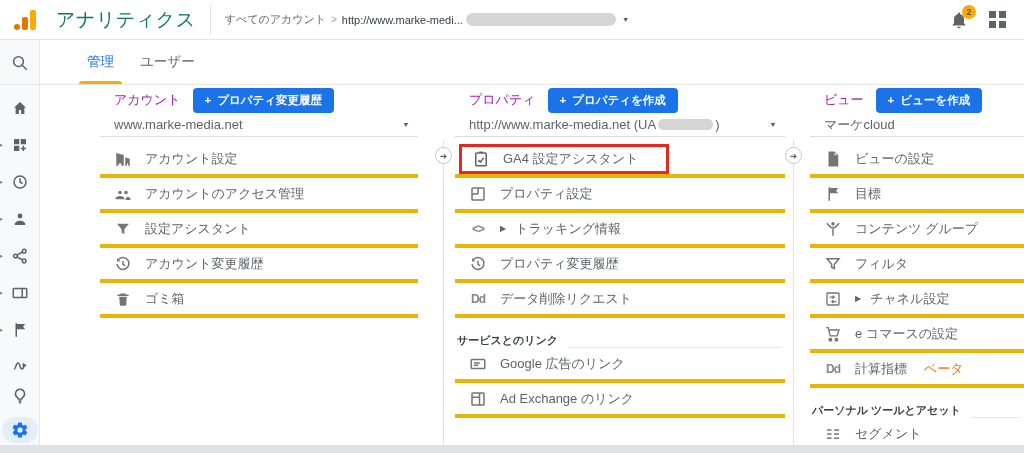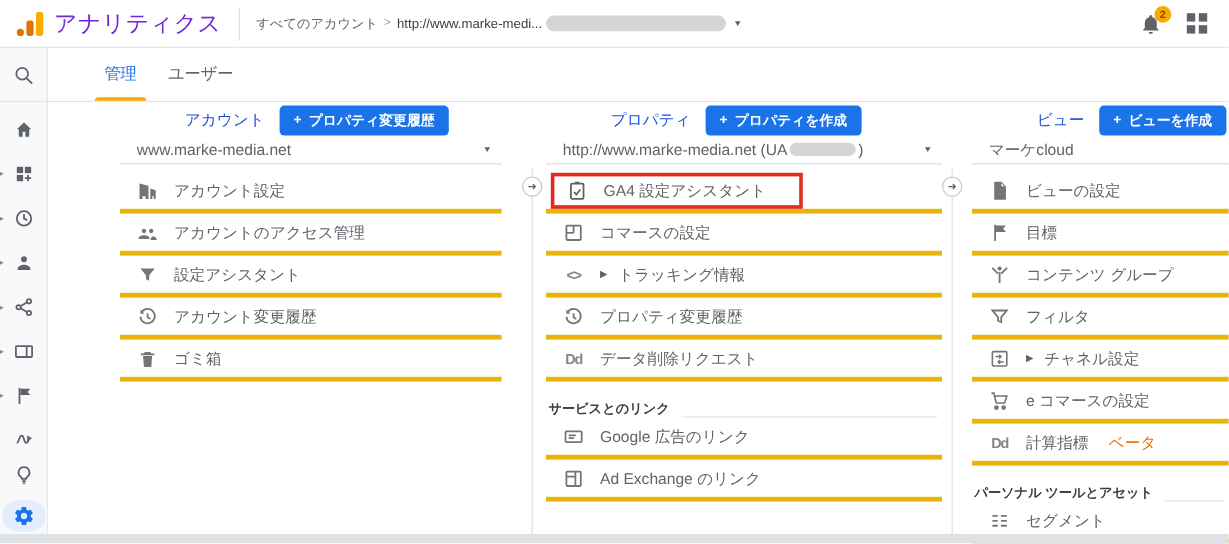--- a/index.html
+++ b/index.html
@@ -7,21 +7,21 @@
     font-family:"Liberation Sans","DejaVu Sans",sans-serif; background:#fff; }
   .stage { position:relative; width:1024px; height:453px; background:#fff; }
 
   
   .header { position:absolute; top:0; left:0; right:0; height:40px; background:#fff;
     border-bottom:1px solid #e6e6e6; display:flex; align-items:center; z-index:5; }
   .logo { display:flex; align-items:flex-end; gap:2px; margin-left:14px; height:20px; }
   .logo .dot { width:6px; height:6px; background:#e37400; border-radius:50%; }
   .logo .bar-m { width:6px; height:13px; background:#e37400; border-radius:2px; }
   .logo .bar-t { width:6px; height:20px; background:#f9ab00; border-radius:2px; }
-  .app-title { font-size:19px; color:#6d28d9; margin-left:9px; letter-spacing:.5px; }
+  .app-title { font-size:19px; color:#0f766e; margin-left:20px; letter-spacing:.5px; }
   .hdr-sep { width:1px; height:28px; background:#e0e0e0; margin:0 14px; }
   .crumbs { display:flex; flex-direction:row; justify-content:center; gap:3px; }
   .crumb-line1 { display:flex; align-items:center; gap:5px; font-size:11px; }
   .crumb-root { color:#5f6368; }
   .crumb-sep { color:#9aa0a6; font-size:10px; }
   .crumb-path { color:#3c4043; }
   .crumb-line2 { display:flex; align-items:center; gap:6px; }
   .redact { background:#d5d5d5; border-radius:7px; }
   .redact.acct { width:150px; height:13px; }
   .caret { font-size:8px; color:#5f6368; transform:scaleY(.85); }
@@ -58,21 +58,21 @@
 
   
   .content { position:absolute; top:85px; left:40px; right:0; bottom:8px; background:#fff; }
   .footer-strip { position:absolute; left:0; right:0; bottom:0; height:8px; background:#dfe1e5; }
 
   .col { position:absolute; top:2px; }
   #col-account { left:60px; width:318px; }
   #col-property { left:415px; width:330px; }
   #col-view { left:770px; right:0; }
   .col-head { display:flex; align-items:center; gap:12px; height:26px; padding-left:14px; }
-  .col-title { font-size:13px; color:#1d4ed8;margin-left:40px; }
+  .col-title { font-size:13px; color:#a21caf; }
   .create-btn { display:flex; align-items:center; gap:6px; background:#1a73e8; color:#fff;
     border:none; border-radius:4px; font-size:11.5px; font-weight:bold; padding:5px 12px;
     cursor:pointer; font-family:inherit; }
   .col-selector { display:flex; align-items:center; height:24px; border-bottom:1px solid #dadce0;
     padding-left:14px; font-size:13px; color:#5f6368; cursor:pointer; }
   .col-selector .caret { margin-left:auto; margin-right:8px; }
   .redact.ua { width:55px; height:11px; margin:0 2px; border-radius:6px; }
   .col-items { margin-top:6px; }
   .row { display:flex; align-items:center; gap:13px; height:35px; border-bottom:4px solid #eab308;
     padding-left:14px; font-size:13px; color:#5f6368; cursor:pointer; }
@@ -305,21 +305,21 @@
                 <path d="M8.5 13.5l2.6 2.6 4.4-5.6"></path>
               </svg>
             <span>GA4 設定アシスタント</span>
           </div>
         </div>
         <div class="row">
           <svg class="ic" width="18" height="18" viewBox="0 0 24 24" fill="none" stroke="#757575" stroke-width="2">
               <rect x="4" y="4" width="16" height="16" rx="1"></rect>
               <path d="M12 4v8M4 12h8"></path>
             </svg>
-          <span>コマースの設定</span>
+          <span>プロパティ設定</span>
         </div>
         <div class="row">
           <span class="glyph-ic">&lt;&gt;</span>
           <span class="expander">▶</span>
           <span>トラッキング情報</span>
         </div>
         <div class="row">
           <svg class="ic" width="18" height="18" viewBox="0 0 24 24" fill="none" stroke="#757575" stroke-width="2">
               <path d="M5.5 6.5A8 8 0 1 1 4 12"></path>
               <path d="M4 4v4.5h4.5" fill="#757575" stroke="none"></path>

